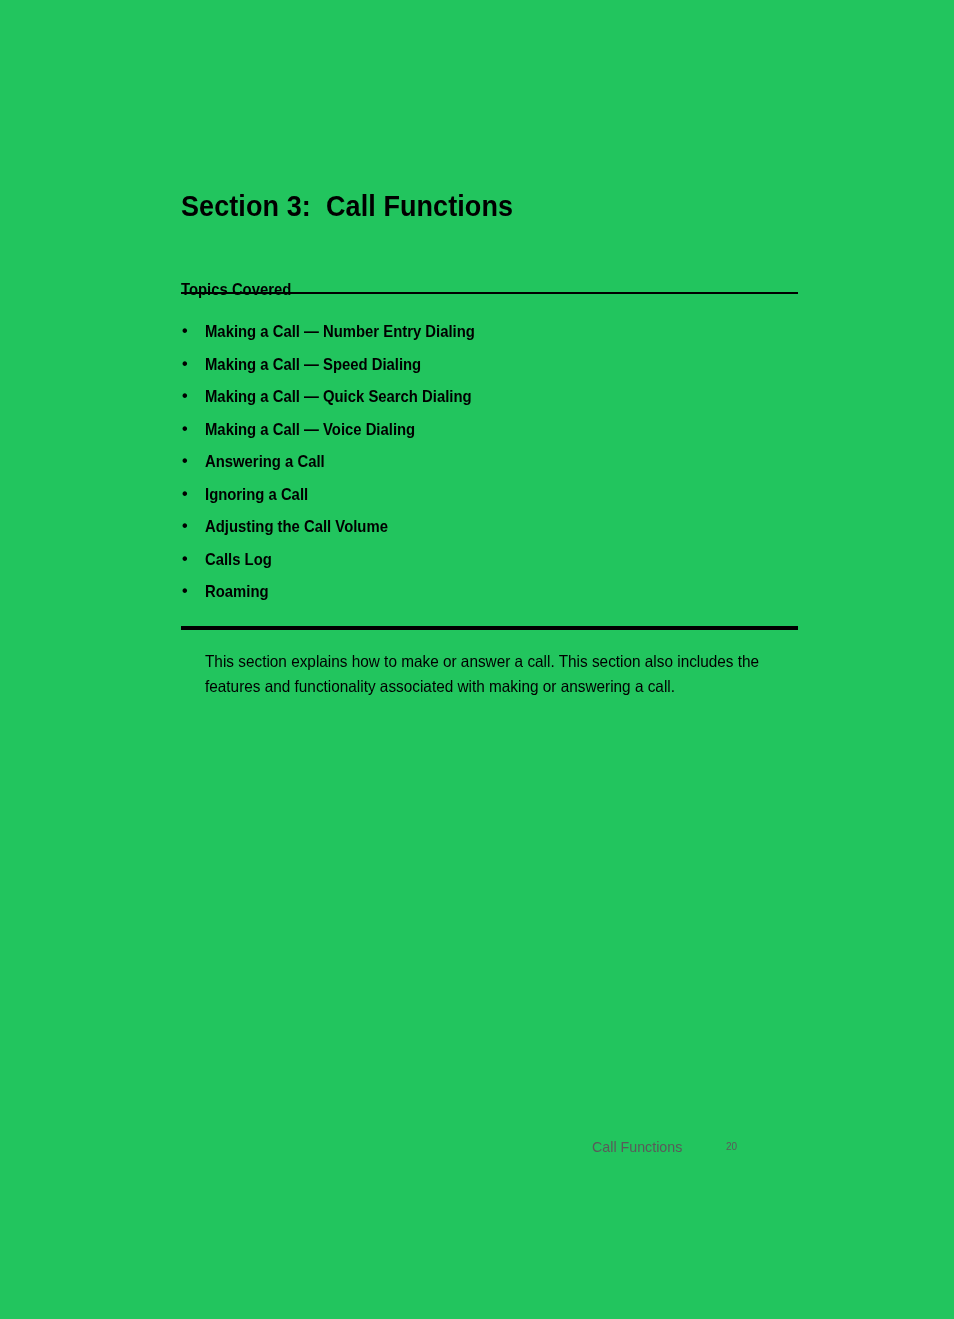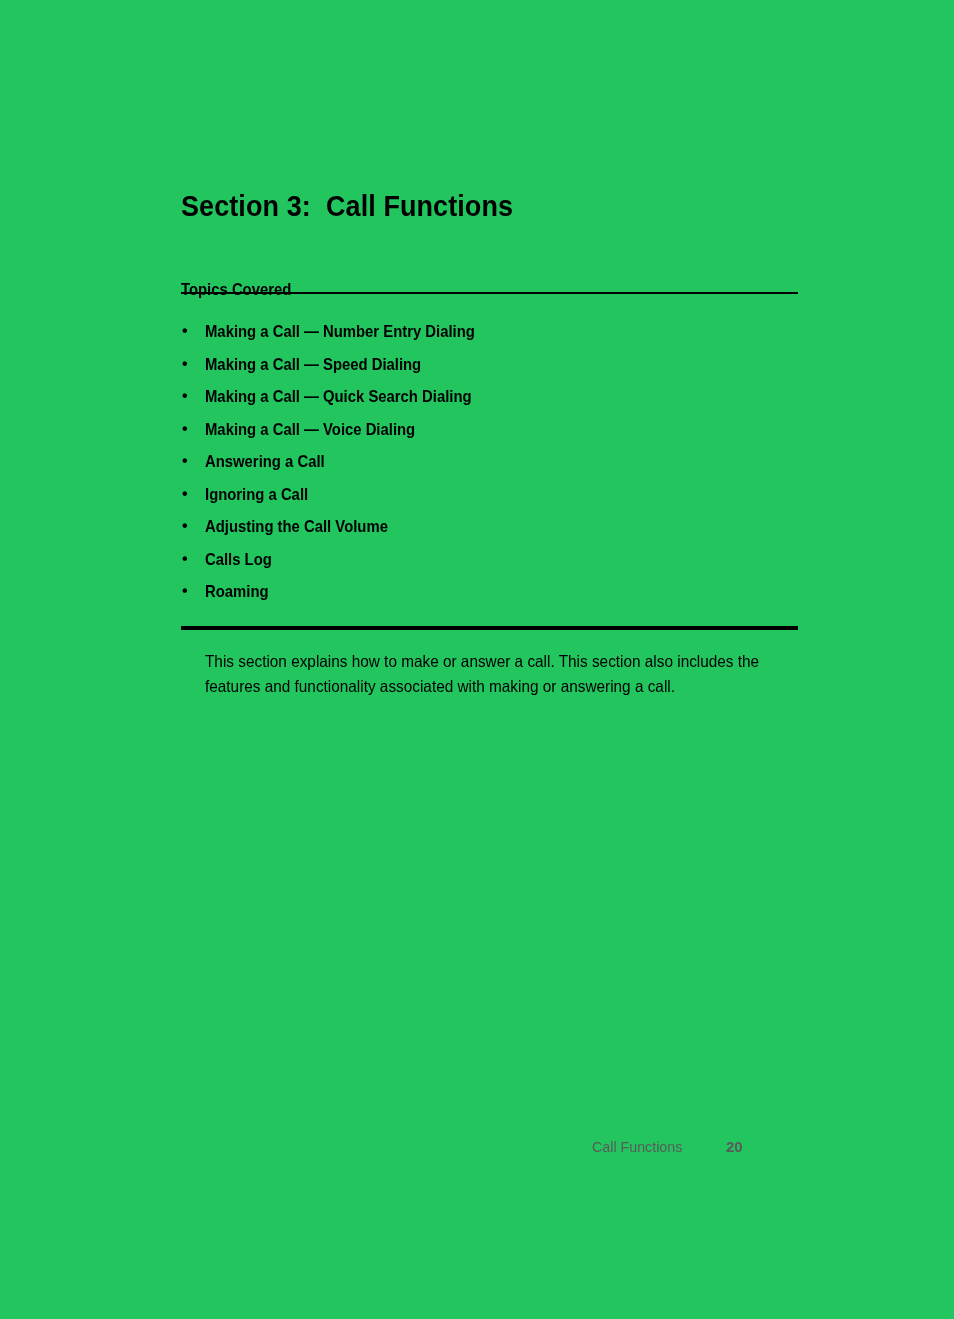--- a/index.html
+++ b/index.html
@@ -131,24 +131,23 @@
     font-size: 15px;
     color: #5a5a5a;
     line-height: 20px;
     transform: scaleX(0.95);
     transform-origin: left top;
   }
   .footer-page {
     position: absolute;
     left: 726px;
     top: 0;
-    font-size: 15px;
+    font-size: 10px;
     color: #5a5a5a;
     line-height: 20px;
-    font-weight: bold;
   }
 </style>
 </head>
 <body>
 
 <div class="page">
 
   <h1 class="section-title">Section 3:  Call Functions</h1>
 
   <h2 class="topics-heading">Topics Covered</h2>

